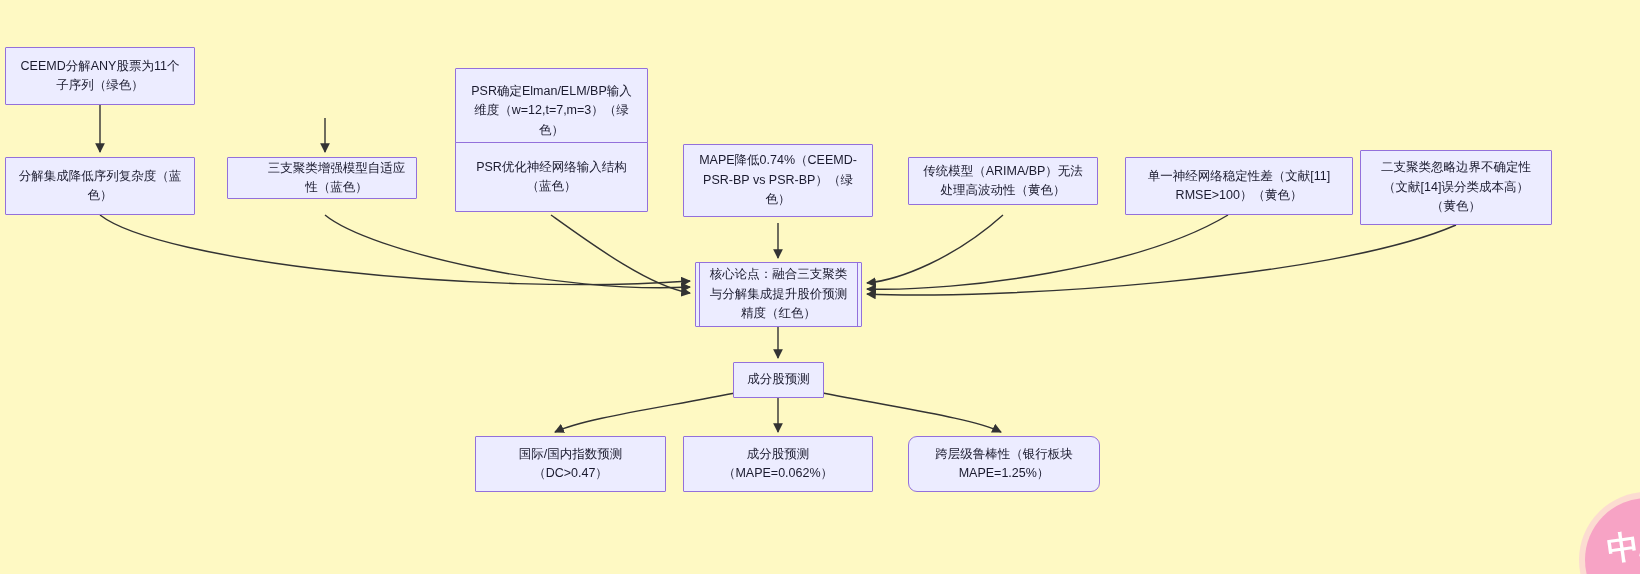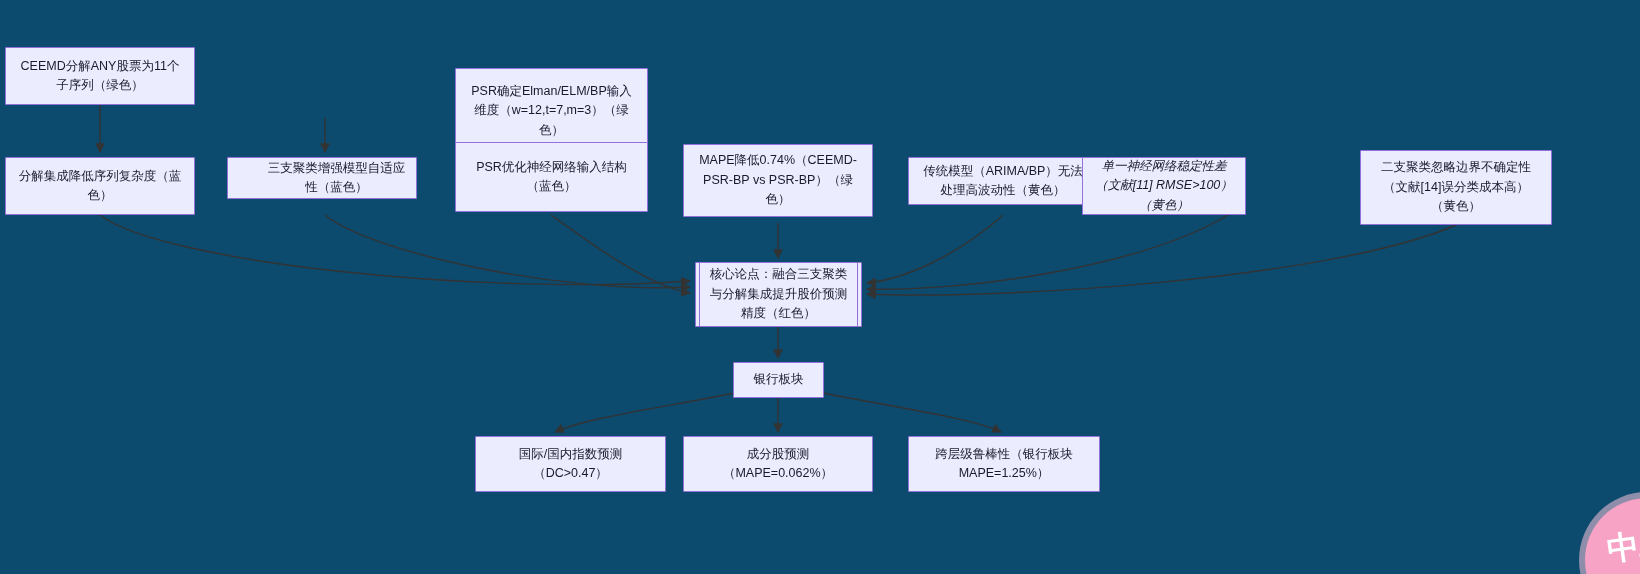--- a/index.html
+++ b/index.html
@@ -1,20 +1,20 @@
 <!DOCTYPE html>
 <html><head>
 <meta charset="utf-8">
 <style>
   html,body{margin:0;padding:0;background:#ffffff;}
   #canvas{
     position:relative;
     width:1640px;height:574px;
     overflow:hidden;
-    background:#0c4a6e;
+    background:#fef9c3;
     font-family:"Liberation Sans","DejaVu Sans",sans-serif;
   }
   #edges{position:absolute;left:0;top:0;width:1640px;height:574px;}
   .node{
     position:absolute;
     background:#ECECFF;
     border:1px solid #9370DB;
     border-radius:1px;
     display:flex;align-items:center;justify-content:center;
     text-align:center;
@@ -23,27 +23,27 @@
   }
   
   #n-ceemd      {left:5px;   top:47px;  width:190px;height:58px;}
   #n-entropy    {left:230px; top:32px;  width:190px;height:86px;}
   #n-psrdim     {left:455px; top:32px;  width:193px;height:86px;margin-top:36px;}
   #n-decomp     {left:5px;   top:157px; width:190px;height:58px;justify-content:flex-end;}
   #n-threeway   {left:227px; top:157px; width:190px;height:42px;padding-left:39px;}
   #n-psropt     {left:455px; top:142px; width:193px;height:70px;}
   #n-mape       {left:683px; top:144px; width:190px;height:73px;}
   #n-traditional{left:908px; top:157px; width:190px;height:48px;}
-  #n-singlenn   {left:1082px;top:157px; width:164px;height:58px;font-style:italic;}
+  #n-singlenn   {left:1125px;top:157px; width:228px;height:58px;}
   #n-twoway     {left:1360px;top:150px; width:192px;height:75px;}
   #n-core       {left:695px; top:262px; width:167px;height:65px;}
   #n-experiment {left:733px; top:362px; width:91px; height:36px;}
   #n-indexpred  {left:475px; top:436px; width:191px;height:56px;}
   #n-stockpred  {left:683px; top:436px; width:190px;height:56px;}
-  #n-robust     {left:908px; top:436px; width:192px;height:56px;}
+  #n-robust     {left:908px; top:436px; width:192px;height:56px;border-radius:9px;}
   
   #n-core::before,#n-core::after{
     content:"";position:absolute;top:0;bottom:0;width:0;
     border-left:1px solid #9370DB;
   }
   #n-core::before{left:3px;}
   #n-core::after{right:3px;}
   
   #badge{
     position:absolute;left:1585px;top:498px;width:124px;height:124px;
@@ -115,21 +115,21 @@
   </div>
   <div class="node" id="n-twoway">
     <span>二支聚类忽略边界不确定性（文献[14]误分类成本高）（黄色）</span>
   </div>
 
   <div class="node" id="n-core">
     <span>核心论点：融合三支聚类与分解集成提升股价预测精度（红色）</span>
   </div>
 
   <div class="node" id="n-experiment">
-    <span>银行板块</span>
+    <span>成分股预测</span>
   </div>
 
   <div class="node" id="n-indexpred">
     <span>国际/国内指数预测（DC&gt;0.47）</span>
   </div>
   <div class="node" id="n-stockpred">
     <span>成分股预测（MAPE=0.062%）</span>
   </div>
   <div class="node" id="n-robust">
     <span>跨层级鲁棒性（银行板块 MAPE=1.25%）</span>

